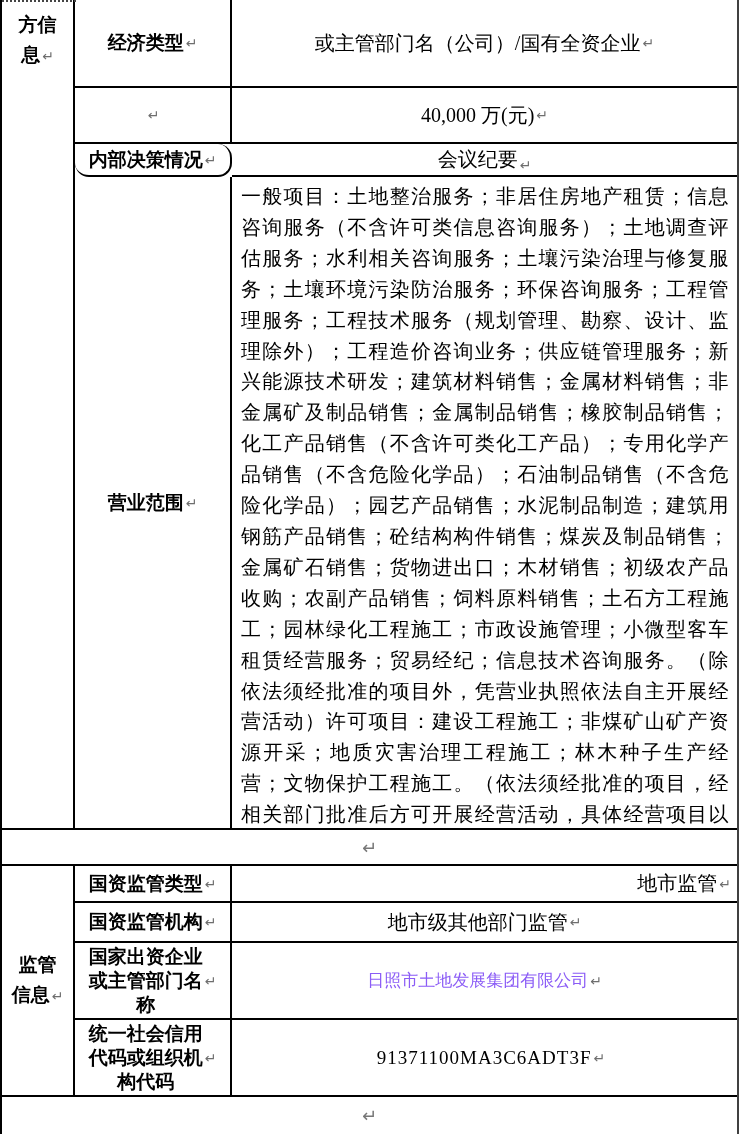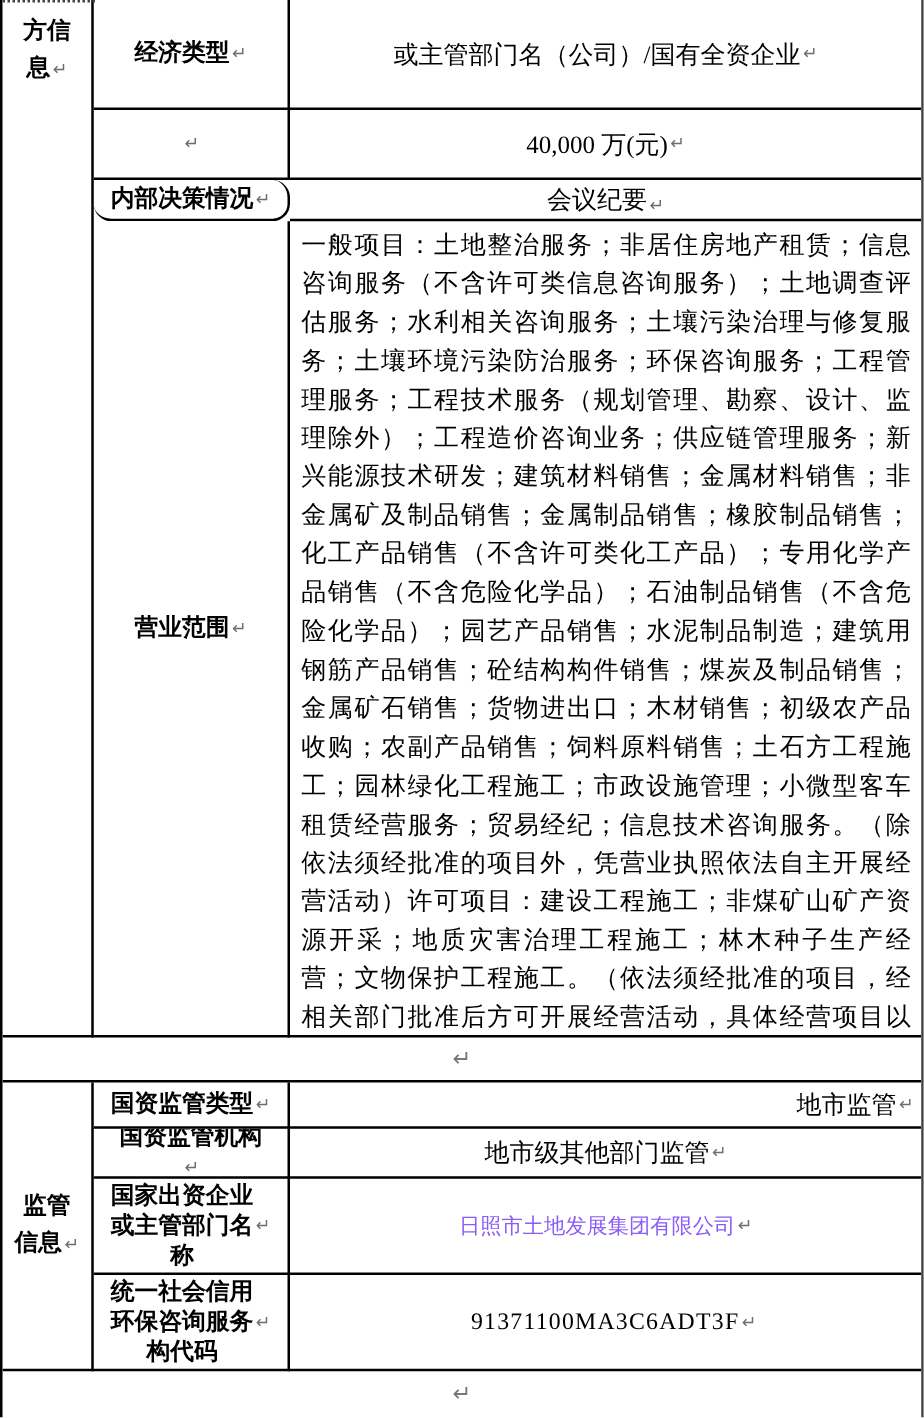--- a/index.html
+++ b/index.html
@@ -173,21 +173,21 @@
 
     <div class="cell label-cell" style="grid-row:1;">
       <span class="label-text">国资监管类型</span>
         <span class="ret">↵</span>
     </div>
     <div class="cell value-cell" style="grid-row:1;justify-content:flex-end;">
       <span class="val">地市监管</span>
         <span class="ret">↵</span>
     </div>
 
-    <div class="cell label-cell" style="grid-row:2;flex-direction:column;">
+    <div class="cell label-cell" style="grid-row:2;">
       <span class="label-text">国资监管机构</span>
         <span class="ret">↵</span>
     </div>
     <div class="cell value-cell" style="grid-row:2;">
       <span class="val">地市级其他部门监管</span>
         <span class="ret">↵</span>
     </div>
 
     <div class="cell label-cell" style="grid-row:3;">
       <span class="label-text">国家出资企业
@@ -195,21 +195,21 @@
 称</span>
         <span class="ret">↵</span>
     </div>
     <div class="cell value-cell" style="grid-row:3;">
       <span class="val value-company">日照市土地发展集团有限公司</span>
         <span class="ret">↵</span>
     </div>
 
     <div class="cell label-cell" style="grid-row:4;">
       <span class="label-text">统一社会信用
-环保咨询服务
+代码或组织机
 构代码</span>
         <span class="ret">↵</span>
     </div>
     <div class="cell value-cell" style="grid-row:4;padding-left:19px;">
       <span class="val value-code">91371100MA3C6ADT3F</span>
         <span class="ret">↵</span>
     </div>
   </div>
 
   <div class="sep-row last">

